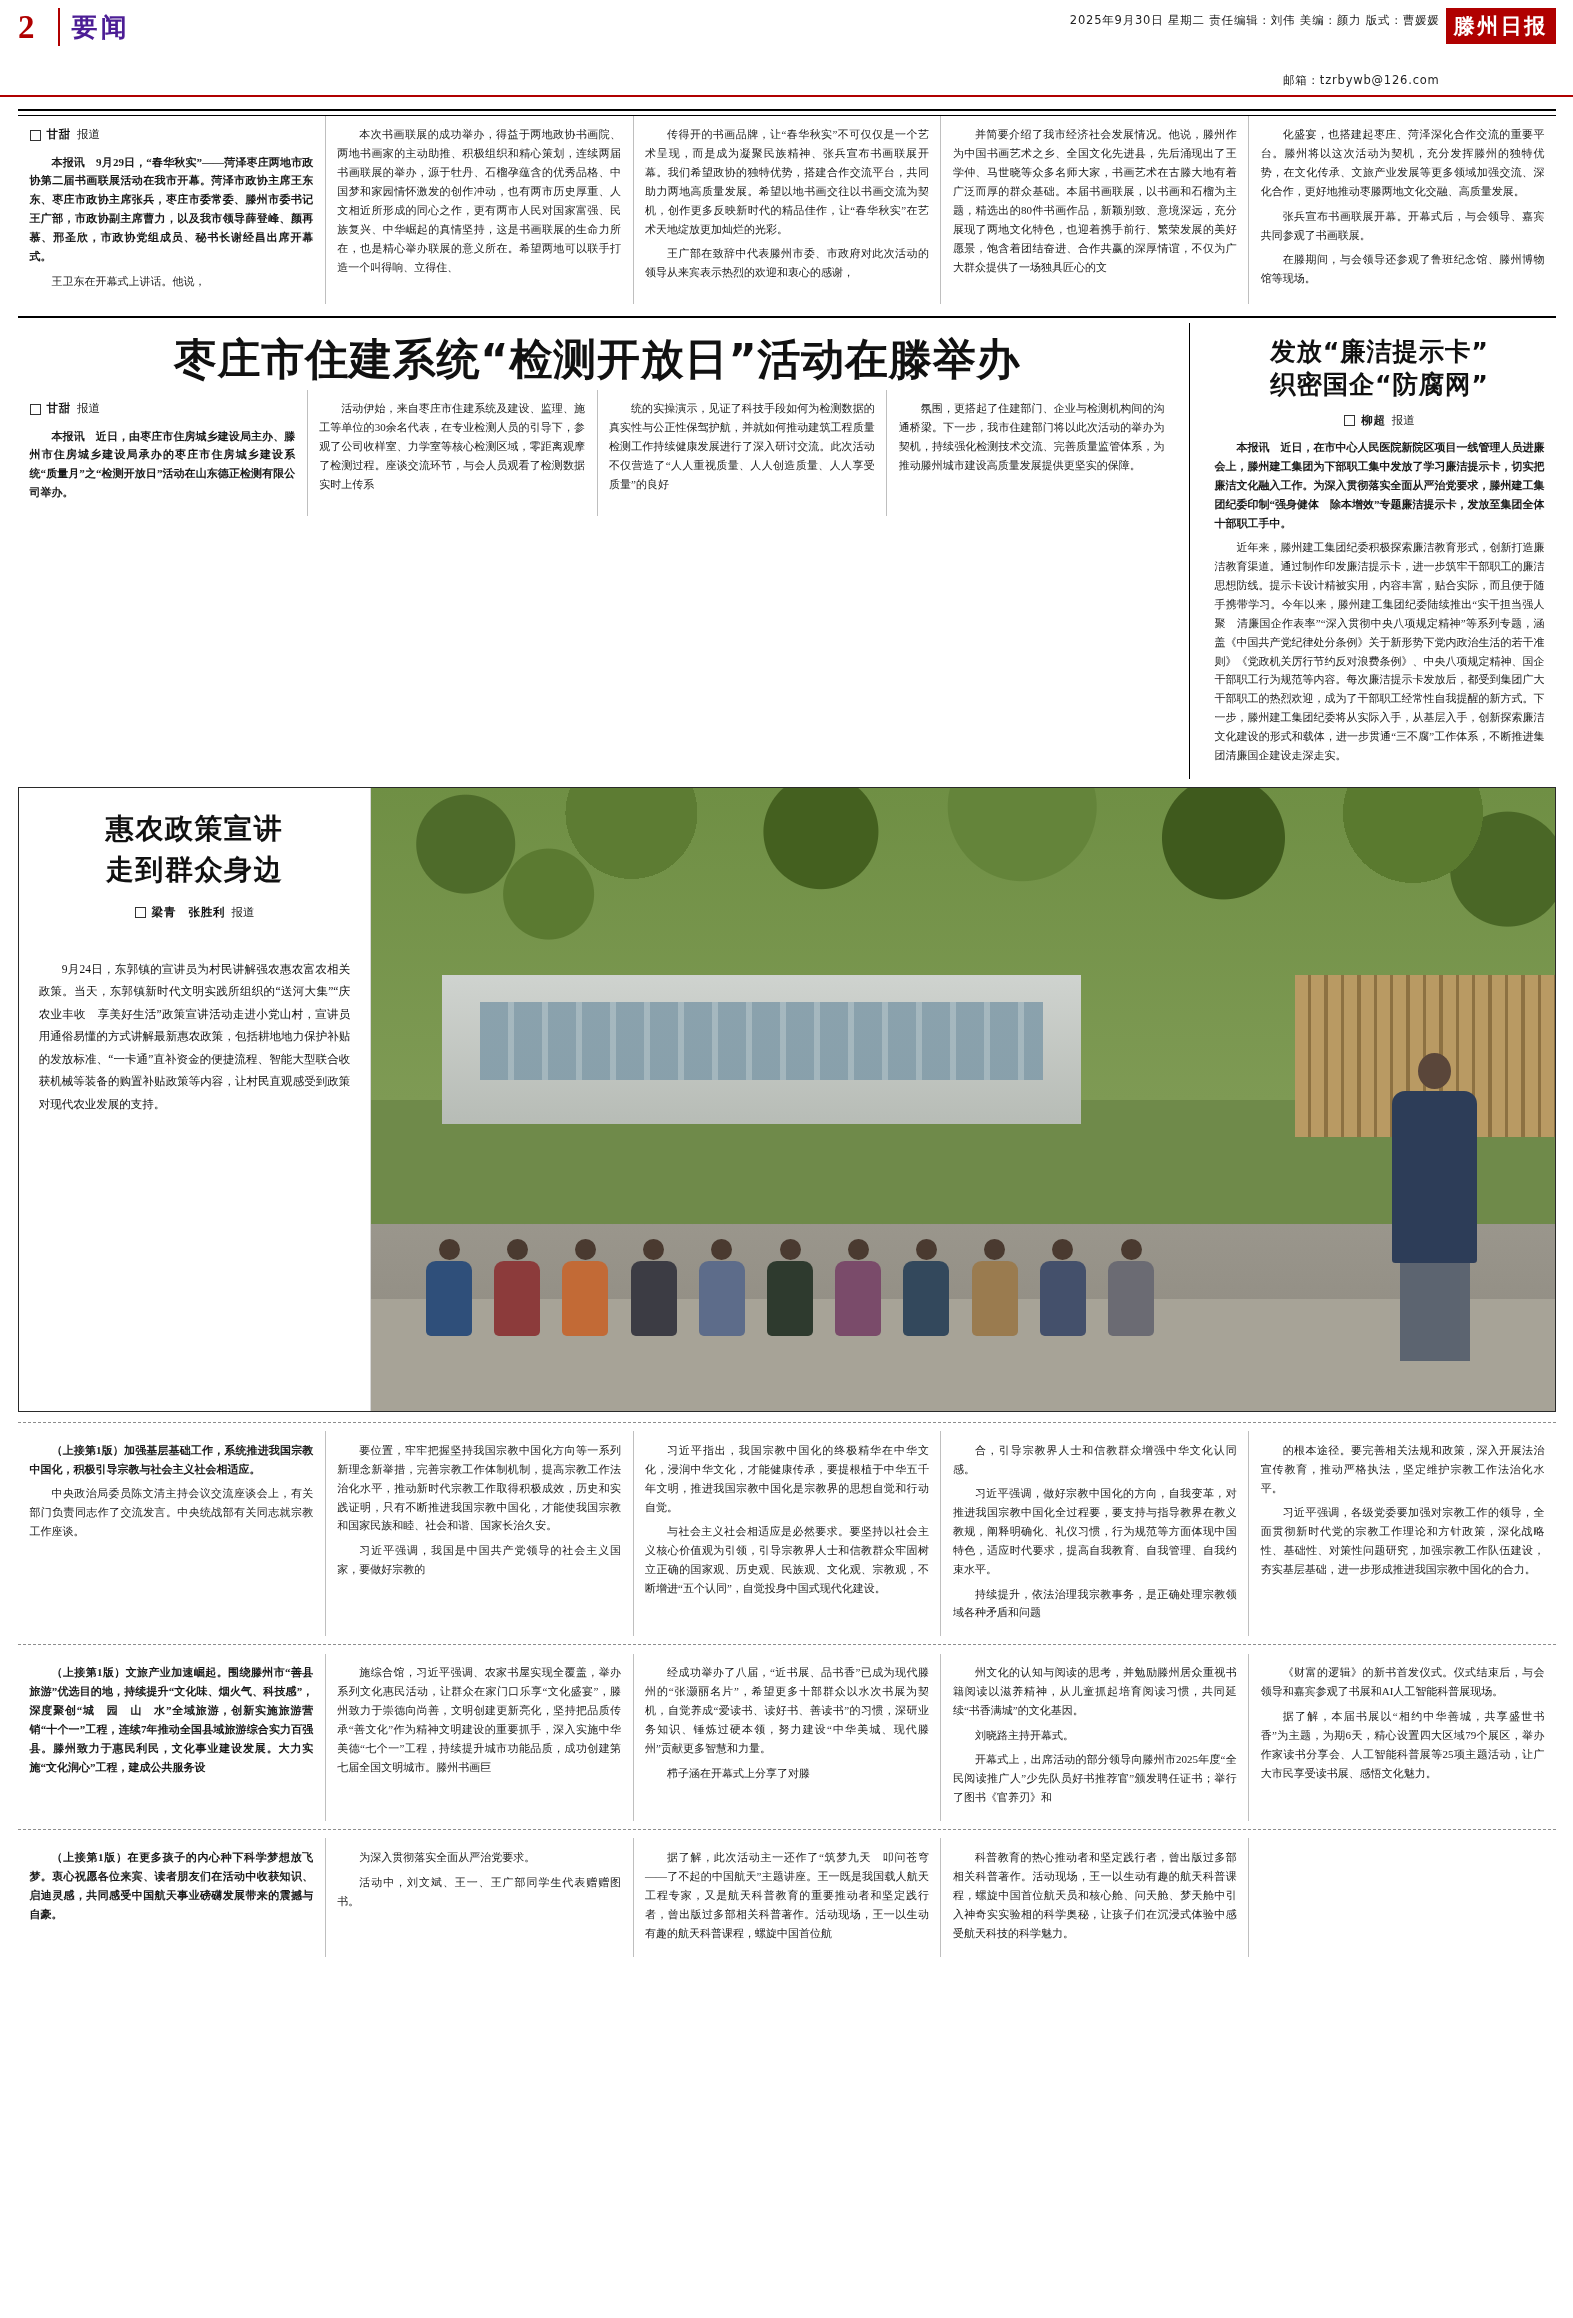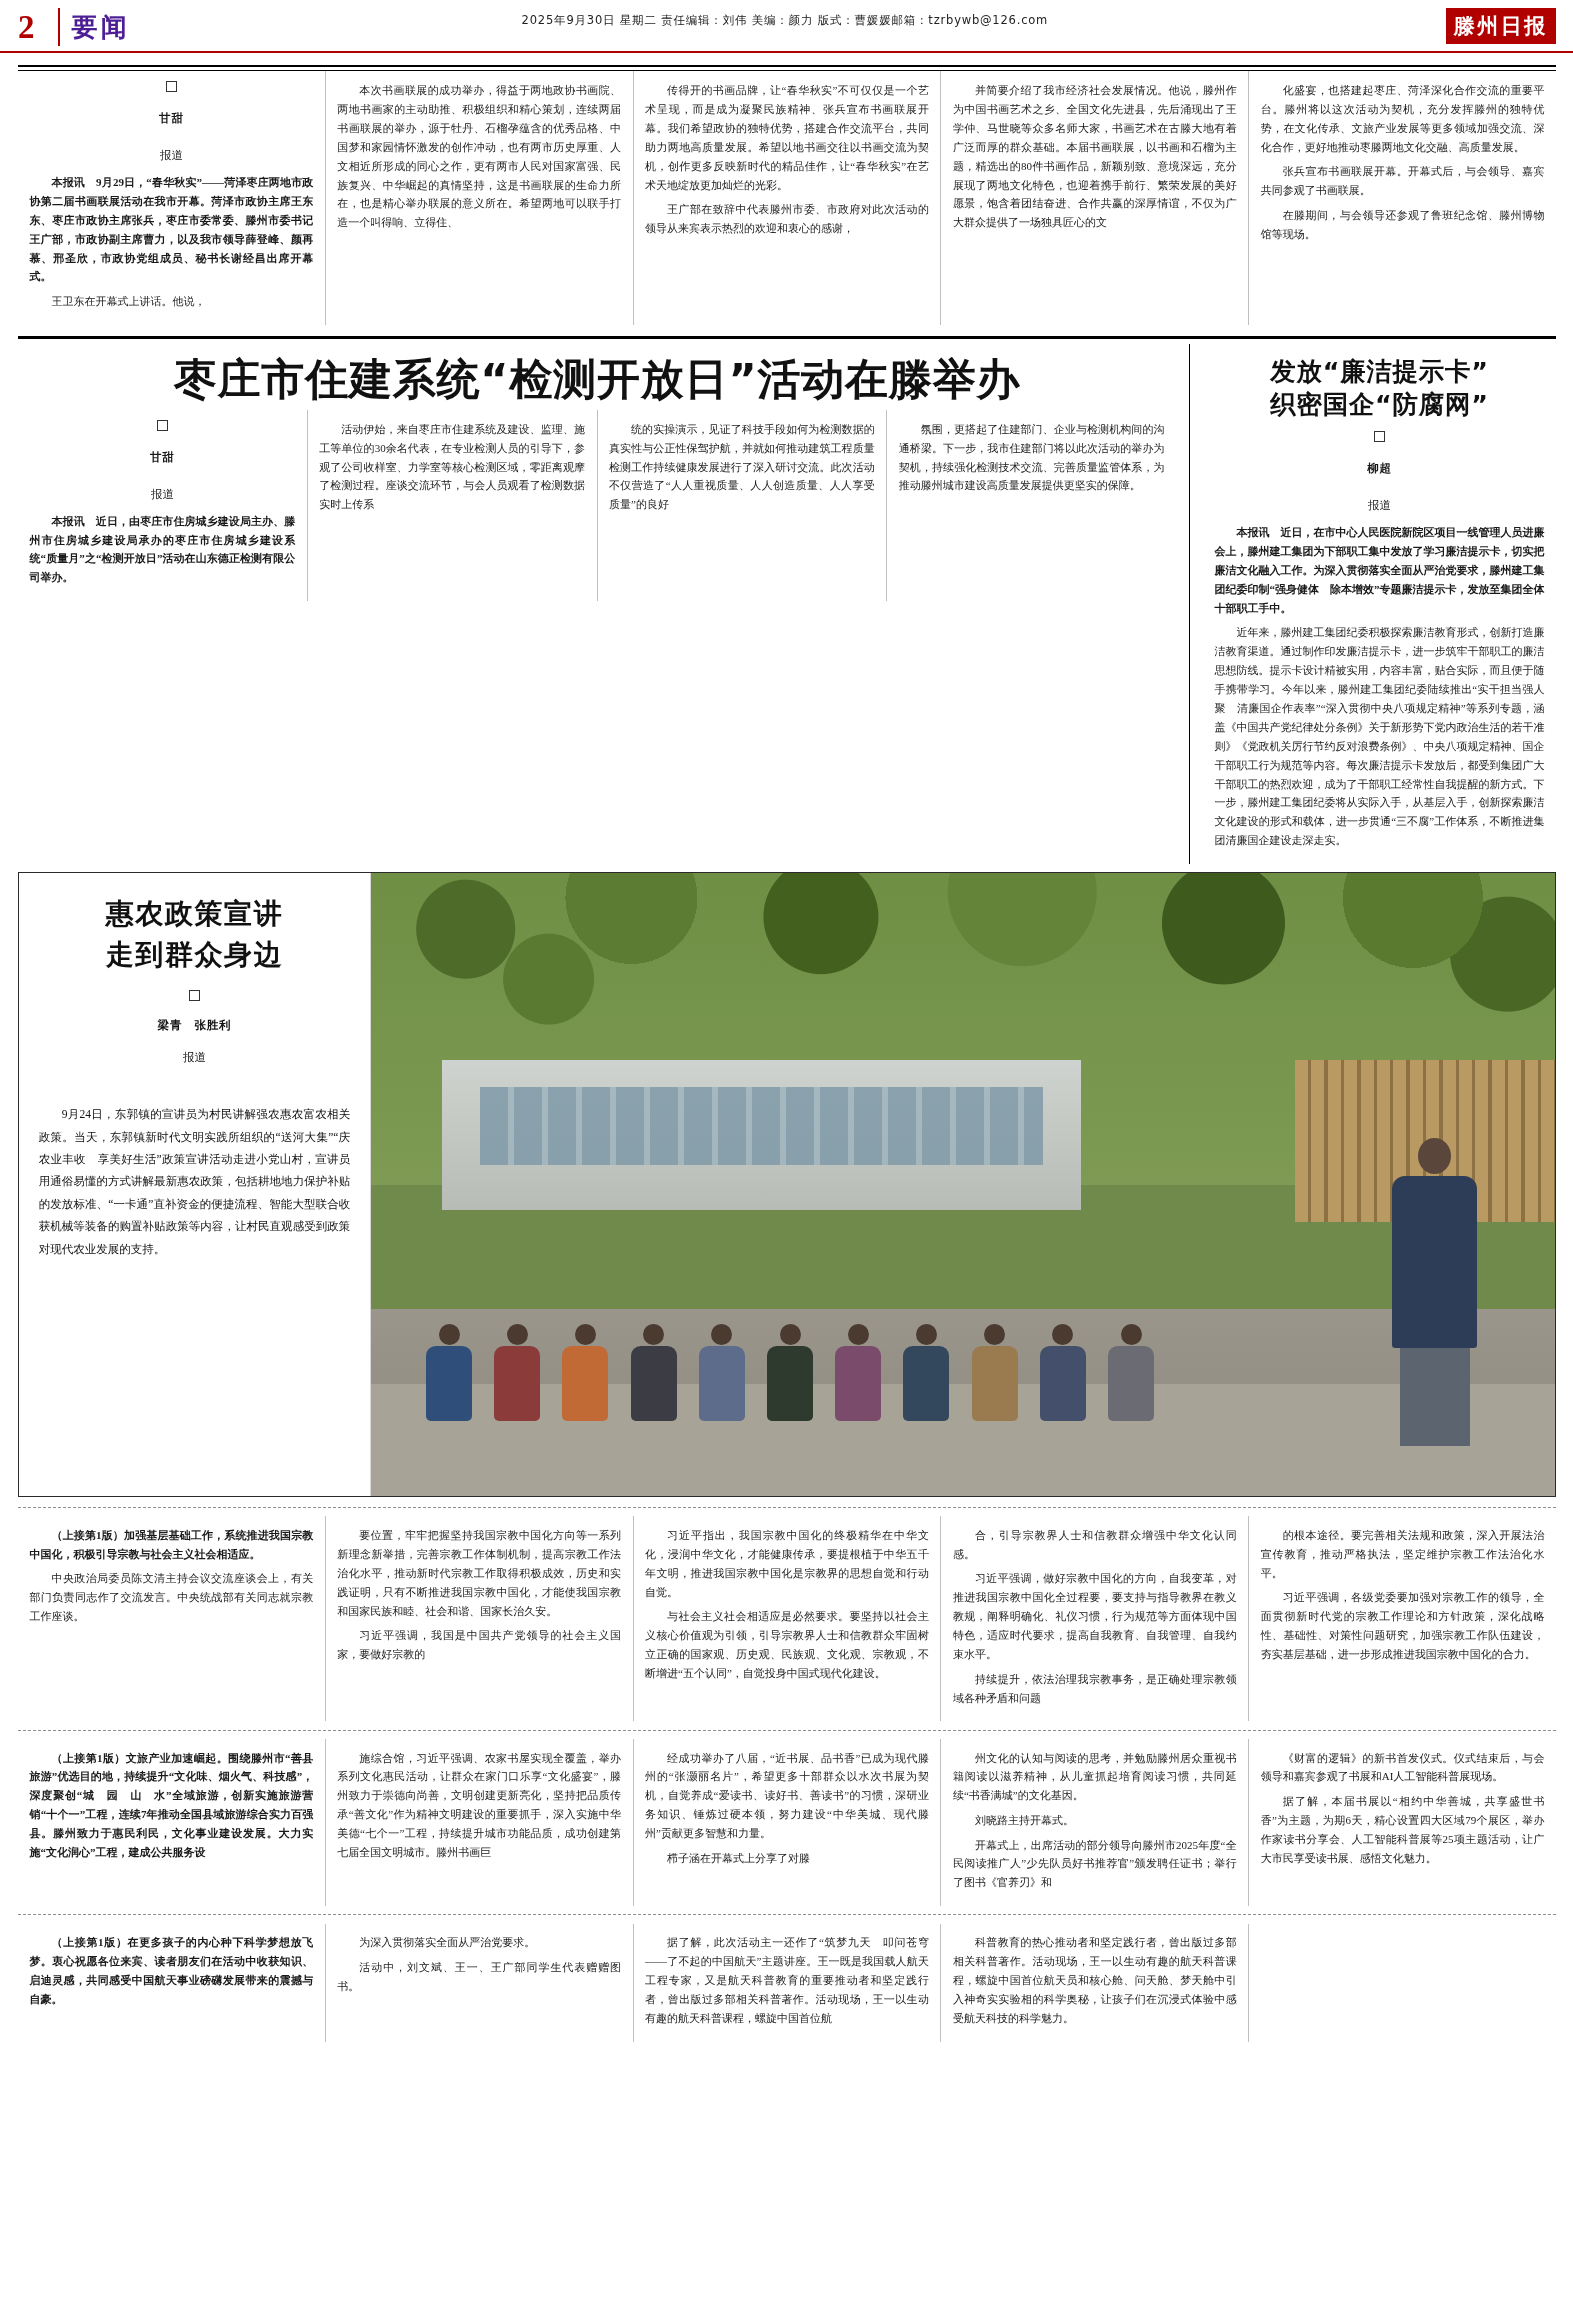--- a/index.html
+++ b/index.html
@@ -22,23 +22,24 @@
   .pagenum{
     font-size:33px;font-weight:bold;color:#b00000;line-height:1;
     font-family:"Liberation Serif",serif;padding-right:11.5px;
   }
   .mh-sep{width:2.5px;height:38px;background:#b00000;}
   .mh-title{
     font-size:26px;font-weight:bold;letter-spacing:3.3px;color:#4c1d95;
     font-family:Liberation Mono, monospace;
   }
   .mh-center{
-    flex:1;display:flex;flex-direction:row;align-items:flex-end;justify-content:center;
+    flex:1;display:flex;flex-direction:column;align-items:flex-end;justify-content:center;
     font-size:11.5px;line-height:1.7;color:#222;padding-top:3.3px;padding-right:6px;
     font-family:"DejaVu Sans","Liberation Sans",sans-serif;
+    gap:40px;
   }
   .mh-center .line{white-space:nowrap;letter-spacing:0.8px;}
   .mh-logo{
     background:#b00000;color:#fff;font-weight:bold;font-size:21px;
     letter-spacing:2.5px;padding:5.7px 8.2px;line-height:1.15;
     font-family:"DejaVu Sans","Liberation Sans",sans-serif;white-space:nowrap;
   }
 
   
   .headline-wrap{padding:13px 18px 4.9px 18px;}
@@ -58,23 +59,22 @@
   .col{
     flex:1;padding:9.8px 11.5px 8.2px 11.5px;
     border-right:0.8px solid #bfbfbf;
     font-size:11px;line-height:1.72;text-align:justify;
     font-family:"Liberation Serif","DejaVu Serif",serif;
     color:#1a1a1a;
   }
   .col:last-child{border-right:none;}
   .col p{margin:0 0 5.7px 0;text-indent:2em;}
   .byline{
-    display:flex;align-items:center;gap:17px;margin-bottom:7.4px;font-size:11.5px;
+    display:flex;align-items:center;gap:6px;margin-bottom:7.4px;font-size:11.5px;
     font-family:"DejaVu Sans","Liberation Sans",sans-serif;
-    flex-direction:column;
   }
   .byline .box{width:9px;height:9px;border:0.8px solid #333;display:inline-block;}
   .byline .nm{font-weight:bold;letter-spacing:0.8px;}
   .lede{font-weight:bold;}
 
   
   .sec2{display:flex;padding:0 18px;margin-top:4.9px;}
   .sec2-main{flex:0 0 1172px;border-right:1.6px solid #000;padding-right:13px;box-sizing:border-box;}
   .sec2-side{flex:1;padding-left:13px;box-sizing:border-box;}
   .h2-title{

